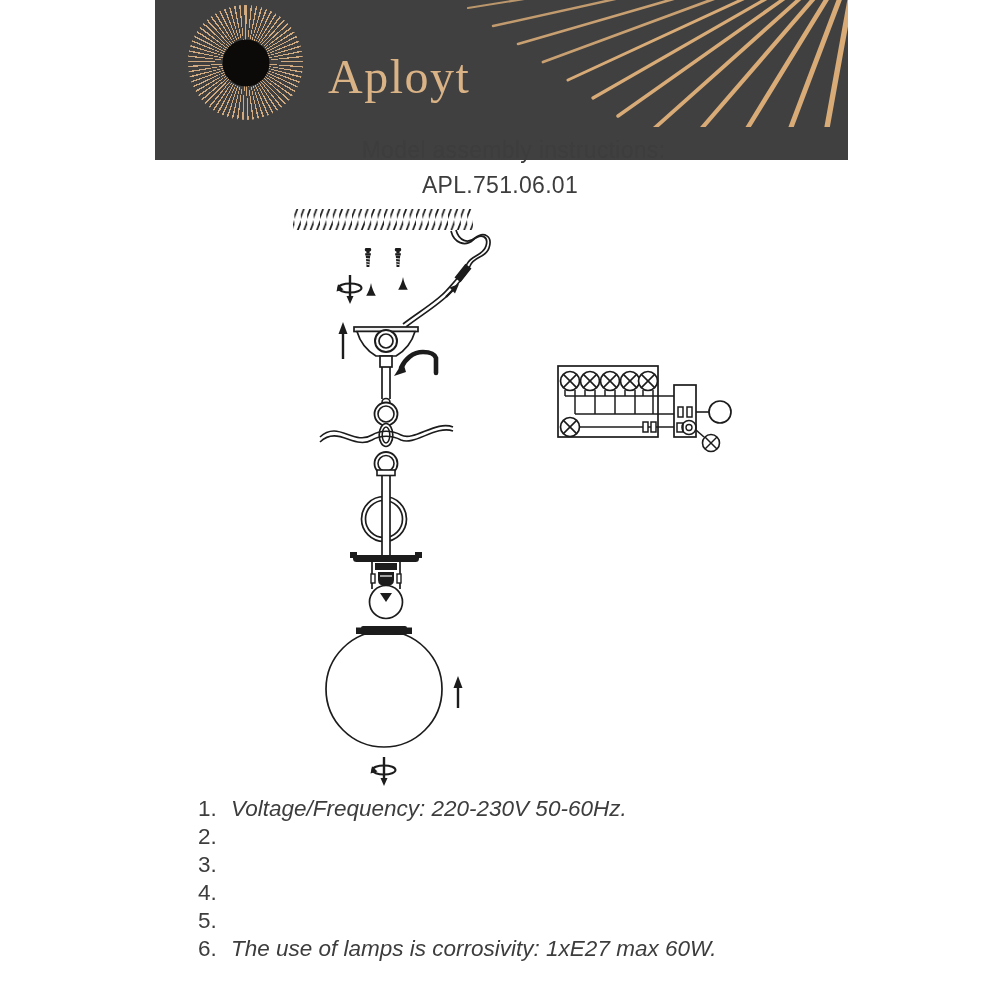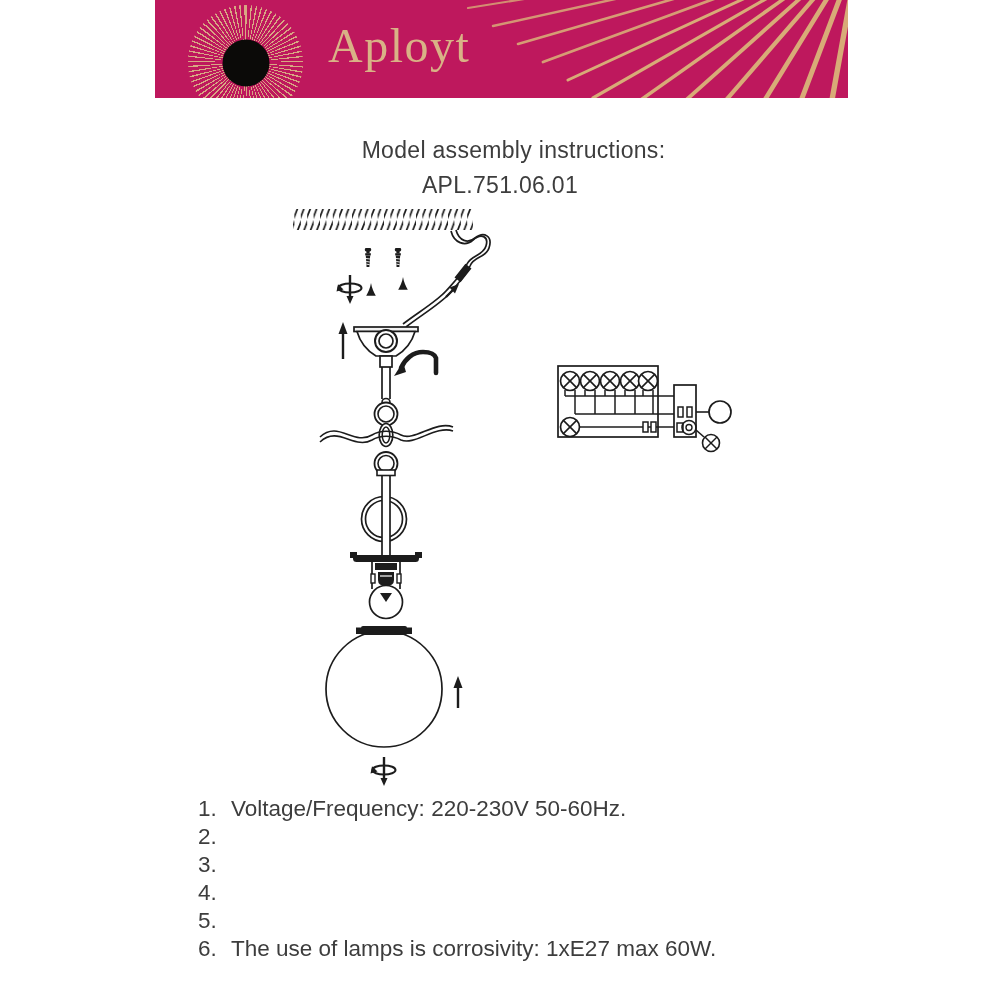--- a/index.html
+++ b/index.html
@@ -2,22 +2,22 @@
 <html><head>
 <meta charset="utf-8">
 <style>
   html,body{margin:0;padding:0;}
   body{
     width:1000px;height:1000px;background:#ffffff;position:relative;
     font-family:"Liberation Sans",sans-serif;color:#3d3d3d;overflow:hidden;
   }
   
   .banner{
-    position:absolute;left:155px;top:0;width:693px;height:98px;
-    background:#be185d;overflow:hidden;
+    position:absolute;left:155px;top:0;width:693px;height:160px;
+    background:#404040;overflow:hidden;
   }
   .sunburst{
     position:absolute;left:33px;top:5px;width:115px;height:115px;border-radius:50%;
     background:repeating-conic-gradient(from 0deg,rgba(217,176,132,.95) 0deg 1.5deg,rgba(11,10,8,0) 1.5deg 5.2deg);
   }
   .sunburst::before{
     content:"";position:absolute;left:50%;top:50%;width:47px;height:47px;
     transform:translate(-50%,-50%);background:#0b0a08;border-radius:50%;
   }
   .brand{
@@ -29,21 +29,21 @@
   
   .titleblock{position:absolute;left:0;top:136px;width:1000px;text-align:center;}
   .titleblock .t1{font-size:23px;letter-spacing:.3px;line-height:29px;margin-left:27px;}
   .titleblock .t2{font-size:23px;letter-spacing:.3px;line-height:29px;margin-top:6px;}
   
   .diagram{position:absolute;left:0;top:195px;width:1000px;height:600px;}
   
   .instructions{position:absolute;left:198px;top:797px;width:760px;font-size:22.5px;}
   .instructions .row{display:flex;align-items:baseline;margin-bottom:5px;line-height:23px;}
   .instructions .num{width:33px;flex:0 0 33px;}
-  .instructions .txt{white-space:nowrap;}
+  .instructions .txt{white-space:nowrap;font-style:italic;}
 </style>
 </head>
 <body>
 
 <div class="banner">
   <div class="sunburst"></div>
   <div class="brand">Aployt</div>
   <svg class="rays" viewBox="0 0 420 127">
     <g stroke="#d8ab77" fill="none" stroke-linecap="round">
       <line x1="432" y1="-55" x2="40" y2="8" stroke-width="2.2" opacity=".8"></line>

